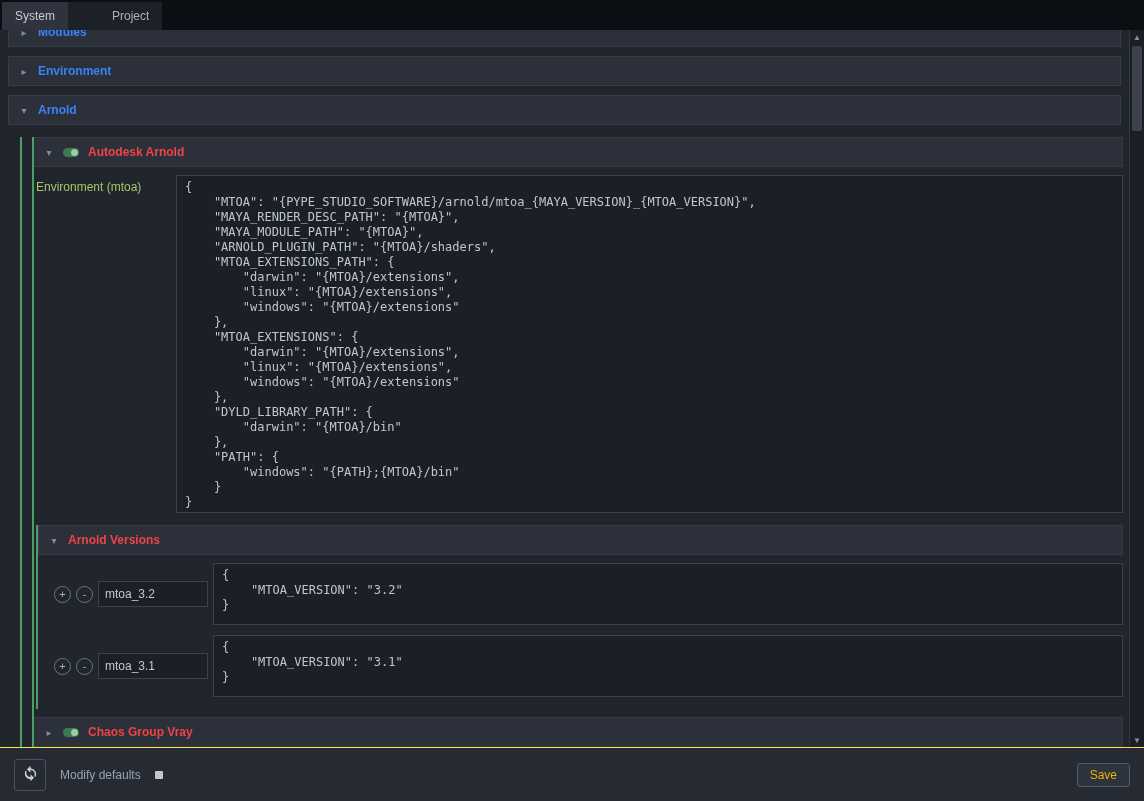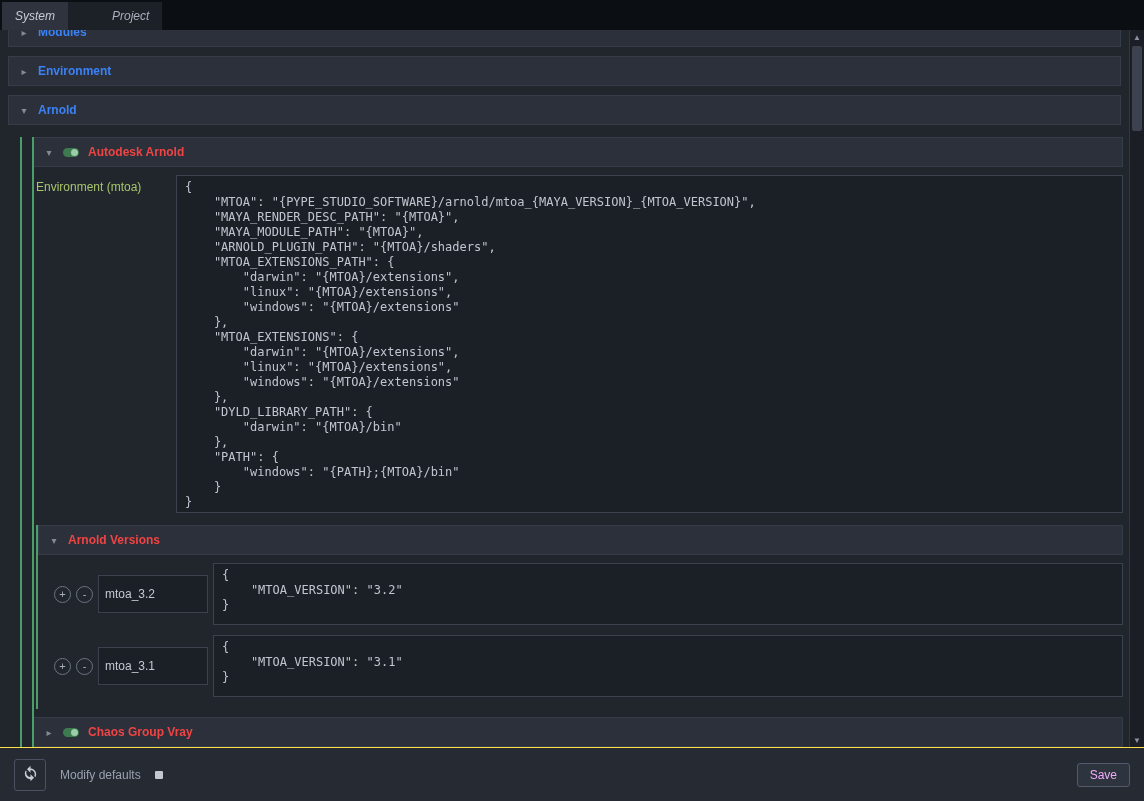--- a/index.html
+++ b/index.html
@@ -1,21 +1,21 @@
 <!DOCTYPE html>
 <html><head>
 <meta charset="utf-8">
 <style>
   * { box-sizing: border-box; margin: 0; padding: 0; }
   html,body { background:#15181d; }
   body { font-family: "Liberation Sans", "DejaVu Sans", sans-serif; }
   .app { width:1144px; height:801px; background:#21262d; display:flex; flex-direction:column; overflow:hidden; position:relative; }
 
   
-  .tabbar { height:30px; background:#0b0e12; display:flex; align-items:flex-end; padding-left:2px; flex:0 0 auto;font-style:italic; }
+  .tabbar { height:30px; background:#0b0e12; display:flex; align-items:flex-end; padding-left:2px; flex:0 0 auto; }
   .tab { padding:7px 13px 7px 13px; font-size:12px; color:#c6ccd5; cursor:default; }
   .tab.active { background:#2e333d; }
   .tab.inactive { background:#1c2027; color:#aab1bc;padding-left:44px; }
 
   
   .main { flex:1 1 auto; display:flex; overflow:hidden; background:#21262d; }
   .content { flex:1 1 auto; overflow:hidden; padding:0 6px 0 8px; }
 
   
   .vscroll { flex:0 0 14px; background:#1b1f25; border-left:1px solid #31363f; display:flex; flex-direction:column; align-items:center; }
@@ -49,30 +49,30 @@
     flex:1 1 auto; background:#1b1f26; border:1px solid #3b414d; color:#c0c6d0;
     font-family:"DejaVu Sans Mono","Liberation Mono",monospace; font-size:12px; line-height:15px;
     padding:4px 8px; resize:none; outline:none; white-space:pre; overflow:hidden;
   }
   .env-row textarea.code { height:338px; }
 
   .versions-section { margin-left:2px; border-left:2px solid #4c9e68; }
   .versions-body { padding:8px 0 2px 16px; }
   .version-row { display:flex; align-items:center; gap:5px; margin-bottom:10px; }
   .roundbtn { width:17px; height:17px; border-radius:50%; border:1px solid #6c7482; background:transparent; color:#aab1bd; font-size:11px; line-height:15px; text-align:center; cursor:pointer; padding:0; flex:0 0 auto; }
-  .keyinput { width:110px; height:38px; background:#1b1f26; border:1px solid #3b414d; color:#c3c9d3; font-size:12px; padding:7px 6px; outline:none; flex:0 0 auto; }
+  .keyinput { width:110px; height:26px; background:#1b1f26; border:1px solid #3b414d; color:#c3c9d3; font-size:12px; padding:7px 6px; outline:none; flex:0 0 auto; }
   .version-row textarea.code { height:62px; align-self:stretch; }
 
   
   .footer { flex:0 0 54px; background:#262b33; border-top:1px solid #fde047; display:flex; align-items:center; padding:0 14px; gap:14px; }
   .refresh-btn { width:32px; height:32px; background:transparent; border:1px solid #4a5262; border-radius:3px; display:flex; align-items:center; justify-content:center; cursor:pointer; }
   .modify-label { font-size:12px; color:#99a1af; }
   .modify-box { width:8px; height:8px; background:#c2c8d2; border-radius:1px; cursor:pointer; }
   .spacer { flex:1 1 auto; }
-  .save-btn { padding:4px 12px; background:#2e343e; border:1px solid #525a6b; border-radius:3px; color:#f0abfc; font-size:12px; cursor:pointer; }
+  .save-btn { padding:4px 12px; background:#2e343e; border:1px solid #525a6b; border-radius:3px; color:#eab308; font-size:12px; cursor:pointer; }
 </style>
 </head>
 <body>
 
 <div class="app">
 
   <div class="tabbar">
     <div class="tab active">System</div>
     <div class="tab inactive">Project</div>
   </div>

